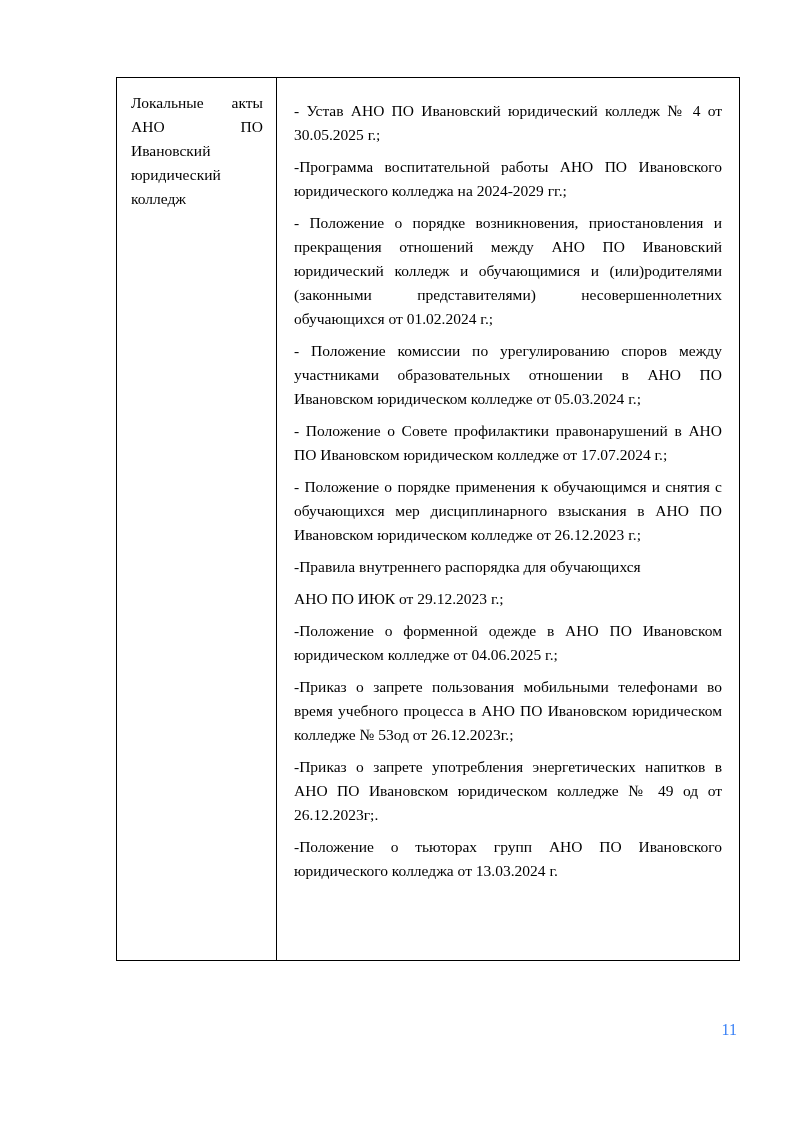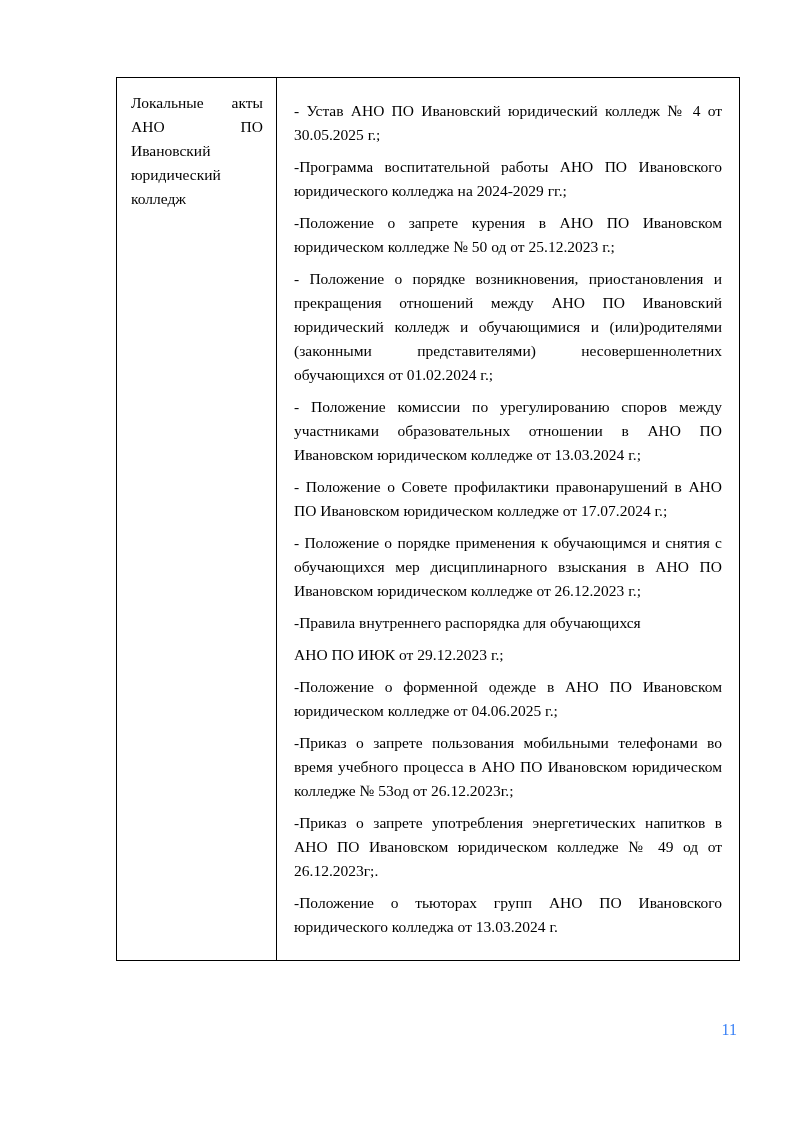--- a/index.html
+++ b/index.html
@@ -66,23 +66,22 @@
   <div class="doc-table">
 
     <div class="cell cell-left">
       <p>Локальные акты АНО ПО Ивановский юридический колледж</p>
     </div>
 
     <div class="cell cell-right">
       <div>
           <p class="doc-item">- Устав АНО ПО Ивановский юридический колледж № 4 от 30.05.2025 г.;</p>
           <p class="doc-item">-Программа воспитательной работы АНО ПО Ивановского юридического колледжа на 2024-2029 гг.;</p>
-          <p class="doc-item">-Положение о запрете курения в АНО ПО Ивановском юридическом колледже № 50 од от 25.12.2023 г.;</p>
           <p class="doc-item">- Положение о порядке возникновения, приостановления и прекращения отношений между АНО ПО Ивановский юридический колледж и обучающимися и (или)родителями (законными представителями) несовершеннолетних обучающихся от 01.02.2024 г.;</p>
-          <p class="doc-item">- Положение комиссии по урегулированию споров между участниками образовательных отношении в АНО ПО Ивановском юридическом колледже от 13.03.2024 г.;</p>
+          <p class="doc-item">- Положение комиссии по урегулированию споров между участниками образовательных отношении в АНО ПО Ивановском юридическом колледже от 05.03.2024 г.;</p>
           <p class="doc-item">- Положение о Совете профилактики правонарушений в АНО ПО Ивановском юридическом колледже от 17.07.2024 г.;</p>
           <p class="doc-item">- Положение о порядке применения к обучающимся и снятия с обучающихся мер дисциплинарного взыскания в АНО ПО Ивановском юридическом колледже от 26.12.2023 г.;</p>
           <p class="doc-item">-Правила внутреннего распорядка для обучающихся</p>
           <p class="doc-item">АНО ПО ИЮК от 29.12.2023 г.;</p>
           <p class="doc-item">-Положение о форменной одежде в АНО ПО Ивановском юридическом колледже от 04.06.2025 г.;</p>
           <p class="doc-item">-Приказ о запрете пользования мобильными телефонами во время учебного процесса в АНО ПО Ивановском юридическом колледже № 53од от 26.12.2023г.;</p>
           <p class="doc-item">-Приказ о запрете употребления энергетических напитков в АНО ПО Ивановском юридическом колледже № 49 од от 26.12.2023г;.</p>
           <p class="doc-item">-Положение о тьюторах групп АНО ПО Ивановского юридического колледжа от 13.03.2024 г.</p>
         </div>
     </div>

